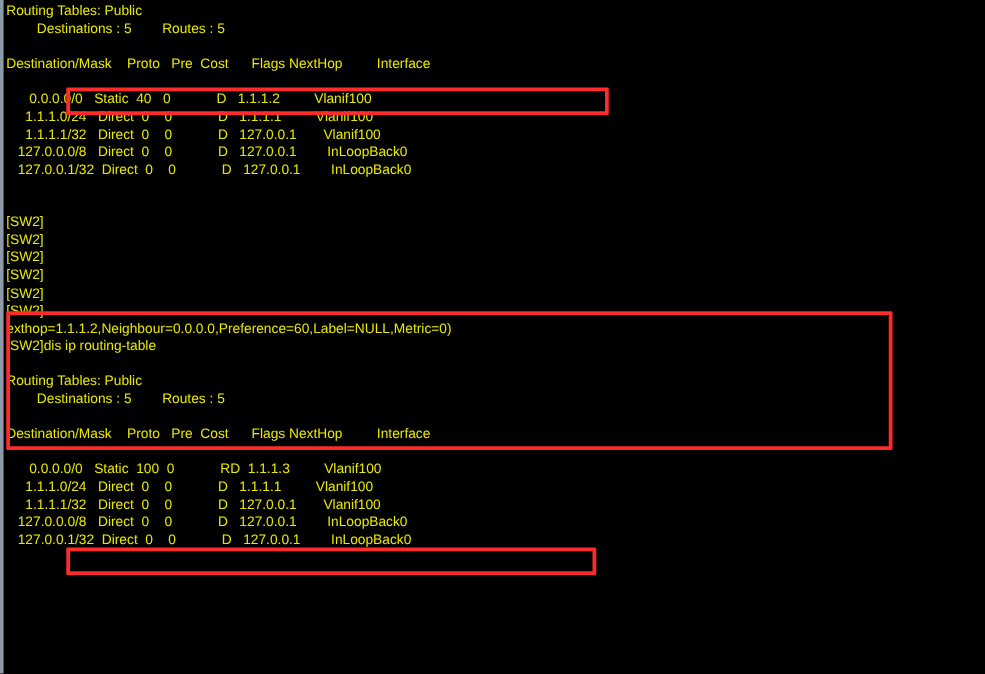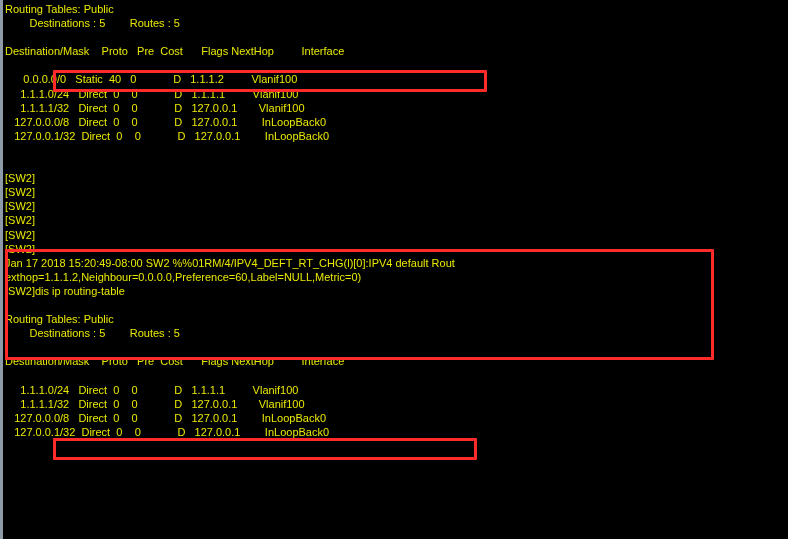--- a/index.html
+++ b/index.html
@@ -79,29 +79,29 @@
     <div class="line">   127.0.0.0/8   Direct  0    0            D   127.0.0.1        InLoopBack0</div>
     <div class="line">   127.0.0.1/32  Direct  0    0            D   127.0.0.1        InLoopBack0</div>
     <div class="line blank"></div>
     <div class="line blank"></div>
     <div class="line">[SW2]</div>
     <div class="line">[SW2]</div>
     <div class="line">[SW2]</div>
     <div class="line">[SW2]</div>
     <div class="line">[SW2]</div>
     <div class="line">[SW2]</div>
-    <div class="line">Jan 17 2018 15:20:49-08:00 SW2 %%01RM/4/IPV4_DEFT_RT_CHG(l)[0]:IPV4 default Rout</div>
     <div class="line">exthop=1.1.1.2,Neighbour=0.0.0.0,Preference=60,Label=NULL,Metric=0)</div>
     <div class="line">[SW2]dis ip routing-table</div>
     <div class="line blank"></div>
     <div class="line">Routing Tables: Public</div>
     <div class="line">        Destinations : 5        Routes : 5</div>
     <div class="line blank"></div>
     <div class="line">Destination/Mask    Proto   Pre  Cost      Flags NextHop         Interface</div>
     <div class="line blank"></div>
+    <div class="line">      0.0.0.0/0   Static  100  0            RD  1.1.1.3         Vlanif100</div>
     <div class="line">     1.1.1.0/24   Direct  0    0            D   1.1.1.1         Vlanif100</div>
     <div class="line">     1.1.1.1/32   Direct  0    0            D   127.0.0.1       Vlanif100</div>
     <div class="line">   127.0.0.0/8   Direct  0    0            D   127.0.0.1        InLoopBack0</div>
     <div class="line">   127.0.0.1/32  Direct  0    0            D   127.0.0.1        InLoopBack0</div>
   </div>
 
   <div class="hl-box" id="box1"></div>
   <div class="hl-box" id="box2"></div>
   <div class="hl-box" id="box3"></div>
 </div>

